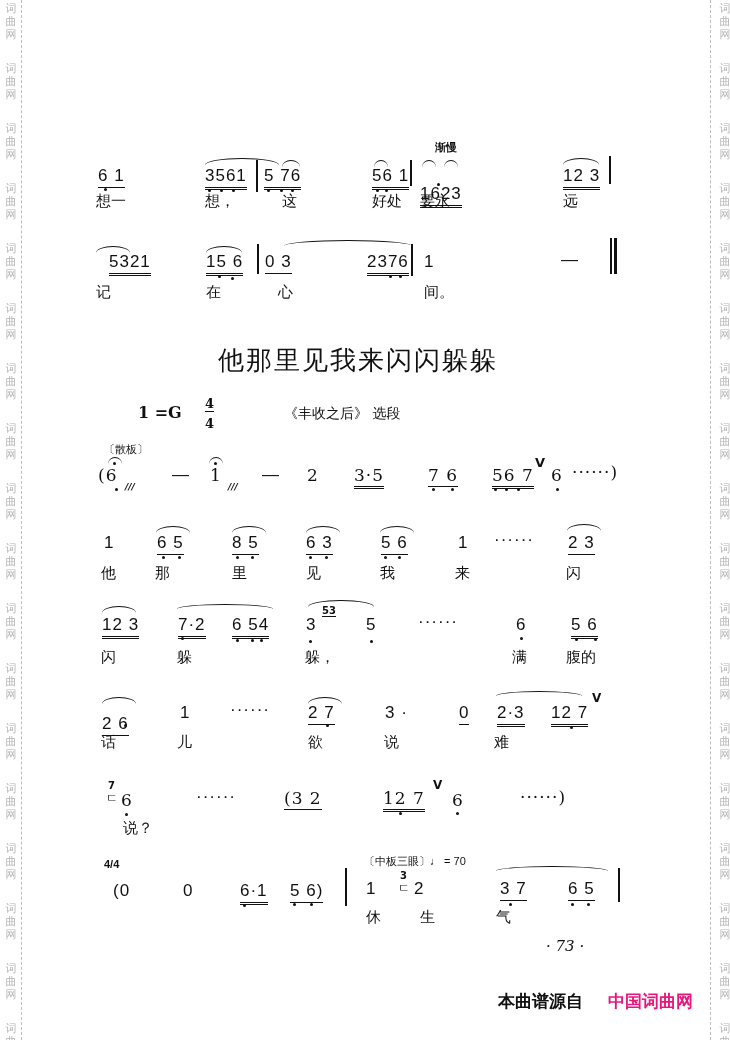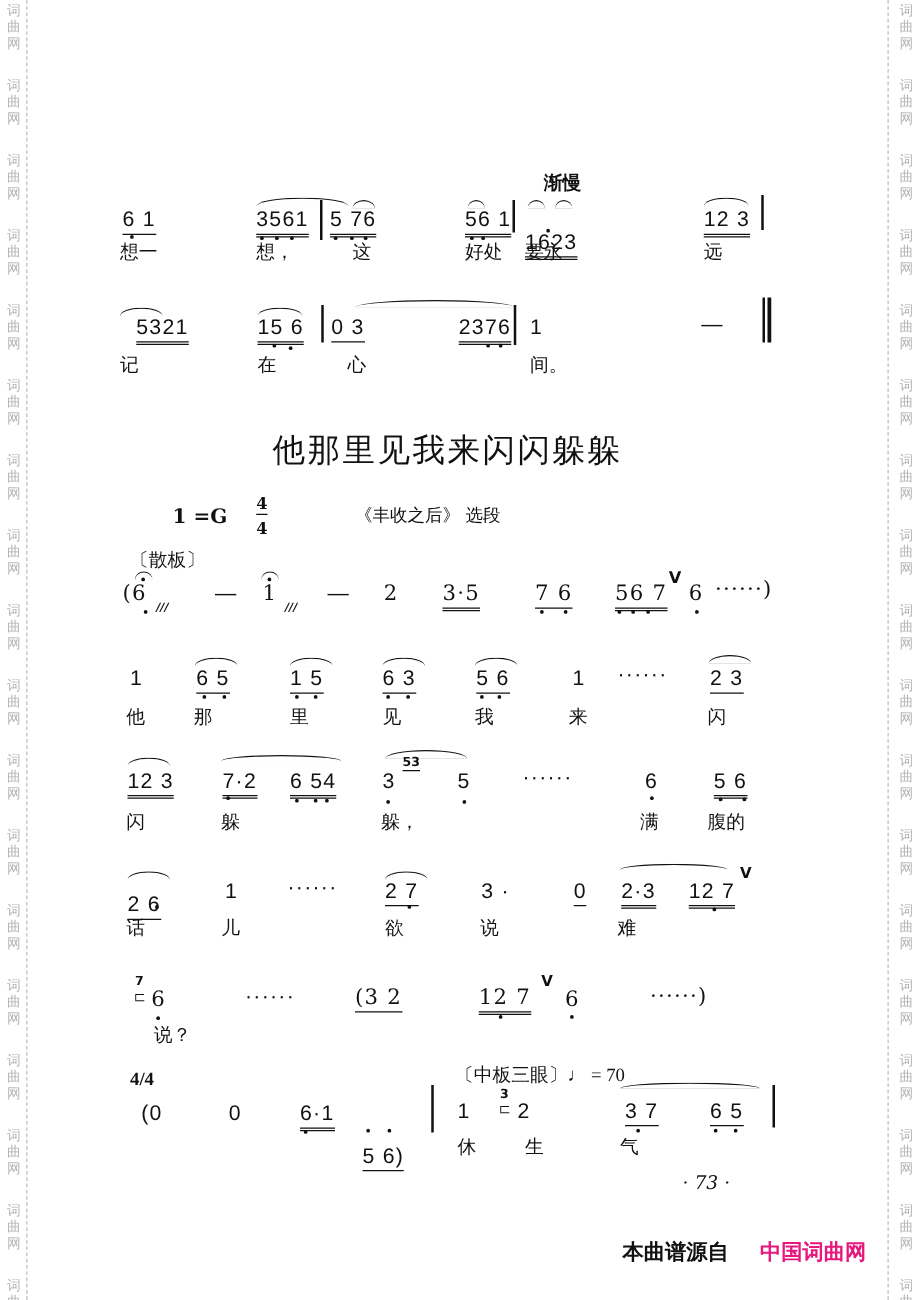--- a/index.html
+++ b/index.html
@@ -13,21 +13,21 @@
   .wm-line { position: absolute; top: 0; height: 1040px; border-left: 1px dashed #bdbdbd; }
   .wm-col.left .wm-line { left: 21px; }
   .wm-col.right .wm-line { left: 2px; }
   .wm-group { position: absolute; width: 18px; font-size: 11px; line-height: 13px; color: #b5b5b5; text-align: center; }
   .wm-col.left .wm-group { left: 2px; }
   .wm-col.right .wm-group { left: 8px; }
 
   .abs { position: absolute; white-space: nowrap; }
   .num { font-family: "Liberation Sans", sans-serif; font-size: 17px; line-height: 20px; letter-spacing: 1px; }
   .lyr { font-family: "DejaVu Sans", sans-serif; font-size: 15px; line-height: 18px; }
-  .small { font-family: Liberation Serif, serif; font-size: 15px; line-height: 13px; }
+  .small { font-family: Liberation Sans, sans-serif; font-size: 11px; line-height: 13px; }
   .ul1 { border-bottom: 1px solid #111; padding-bottom: 1px; }
   .ul2 { border-bottom: 3px double #111; padding-bottom: 1px; }
   .slur { position: absolute; border-top: 1.5px solid #111; border-radius: 50% 50% 0 0 / 100% 100% 0 0; height: 6px; }
   .bar { position: absolute; width: 1.5px; background: #111; }
   .dot { position: absolute; width: 3px; height: 3px; border-radius: 50%; background: #111; }
   .title { font-family: "DejaVu Serif", serif; font-size: 26px; letter-spacing: 2px; }
   .serif { font-family: "DejaVu Serif", serif; }
 </style>
 </head>
 <body>
@@ -186,21 +186,21 @@
   <span class="abs num" style="left:104px;top:533px;">1</span>
   <span class="abs lyr" style="left:101px;top:564px;">他</span>
 
   <div class="slur" style="left:156px;top:526px;width:34px;"></div>
   <span class="abs num ul1" style="left:157px;top:533px;">6 5</span>
   <div class="dot" style="left:162px;top:556px;"></div>
     <div class="dot" style="left:178px;top:556px;"></div>
   <span class="abs lyr" style="left:155px;top:564px;">那</span>
 
   <div class="slur" style="left:232px;top:526px;width:34px;"></div>
-  <span class="abs num ul1" style="left:232px;top:533px;">1 5</span>
+  <span class="abs num ul1" style="left:232px;top:533px;">8 5</span>
   <div class="dot" style="left:236px;top:556px;"></div>
     <div class="dot" style="left:251px;top:556px;"></div>
   <span class="abs lyr" style="left:232px;top:564px;">里</span>
 
   <div class="slur" style="left:306px;top:526px;width:34px;"></div>
   <span class="abs num ul1" style="left:306px;top:533px;">6 3</span>
   <div class="dot" style="left:309px;top:556px;"></div>
     <div class="dot" style="left:325px;top:556px;"></div>
   <span class="abs lyr" style="left:306px;top:564px;">见</span>
 
@@ -299,21 +299,21 @@
 </div>
 
 <div>
   <span class="abs small" style="left:104px;top:858px;font-weight:bold;">4/4</span>
   <span class="abs small" style="left:364px;top:855px;">〔中板三眼〕♩ = 70</span>
 
   <span class="abs num" style="left:113px;top:881px;">(0</span>
   <span class="abs num" style="left:183px;top:881px;">0</span>
   <span class="abs num ul2" style="left:240px;top:881px;">6·1</span>
   <div class="dot" style="left:243px;top:904px;"></div>
-  <span class="abs num ul1" style="left:290px;top:881px;margin-top:34px;">5 6)</span>
+  <span class="abs num ul1" style="left:290px;top:881px;">5 6)</span>
   <div class="dot" style="left:293px;top:903px;"></div>
     <div class="dot" style="left:310px;top:903px;"></div>
 
   <div class="bar" style="left:345px;top:868px;height:38px;"></div>
 
   <span class="abs num" style="left:366px;top:879px;">1</span>
   <span class="abs lyr" style="left:366px;top:908px;">休</span>
   <span class="abs" style="left:400px;top:870px;font-size:10px;font-weight:bold;">3</span>
   <span class="abs" style="left:398px;top:880px;font-size:12px;">ㄷ</span>
   <span class="abs num" style="left:414px;top:879px;">2</span>

